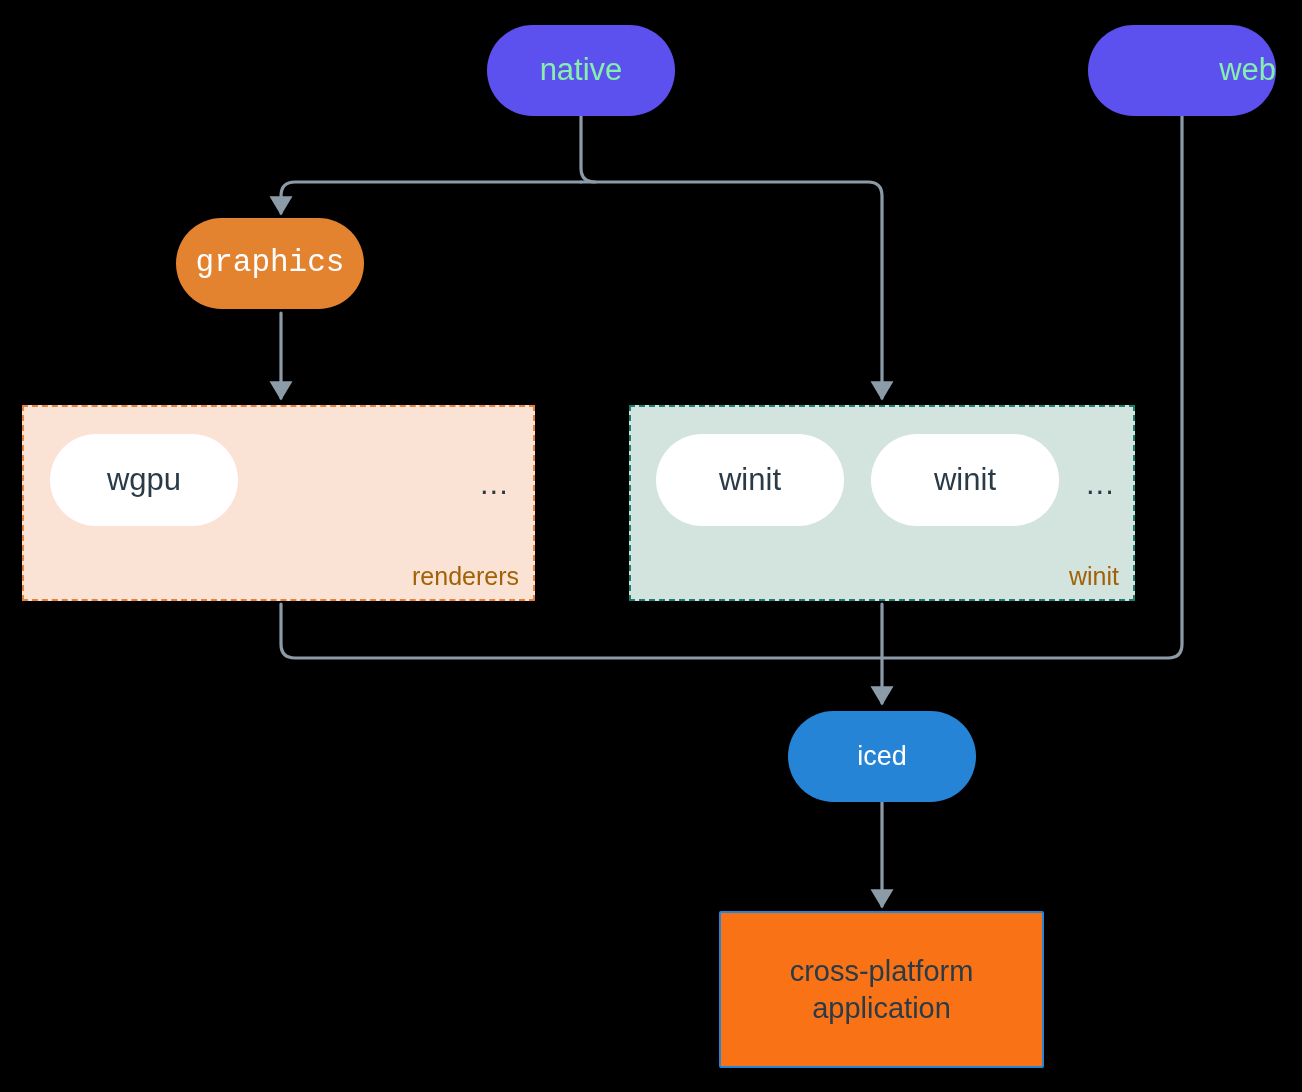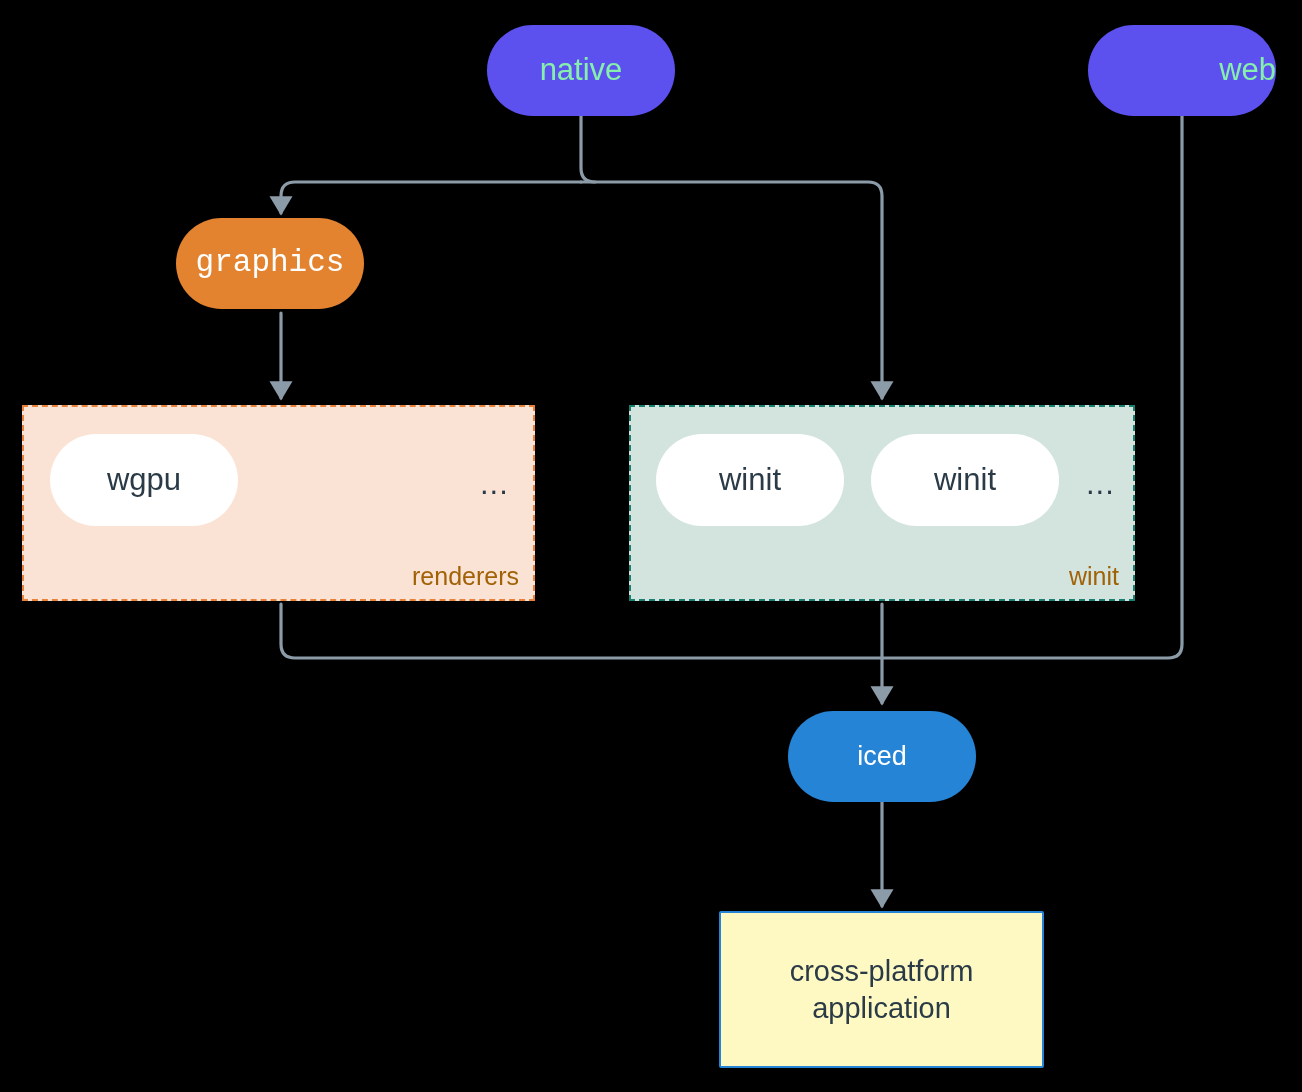--- a/index.html
+++ b/index.html
@@ -55,21 +55,21 @@
     font-size: 31px;
   }
 
   .node-iced {
     background: #2684D6;
     color: #ffffff;
     font-size: 27px;
   }
 
   .node-app {
-    background: #fef9c3;
+    background: #f97316;
     border: 2px solid #2684D6;
     color: #2A3B47;
     font-size: 29px;
     border-radius: 2px;
     flex-direction: column;
     white-space: normal;
   }
   .node-app .line { display: block; }
 
   

